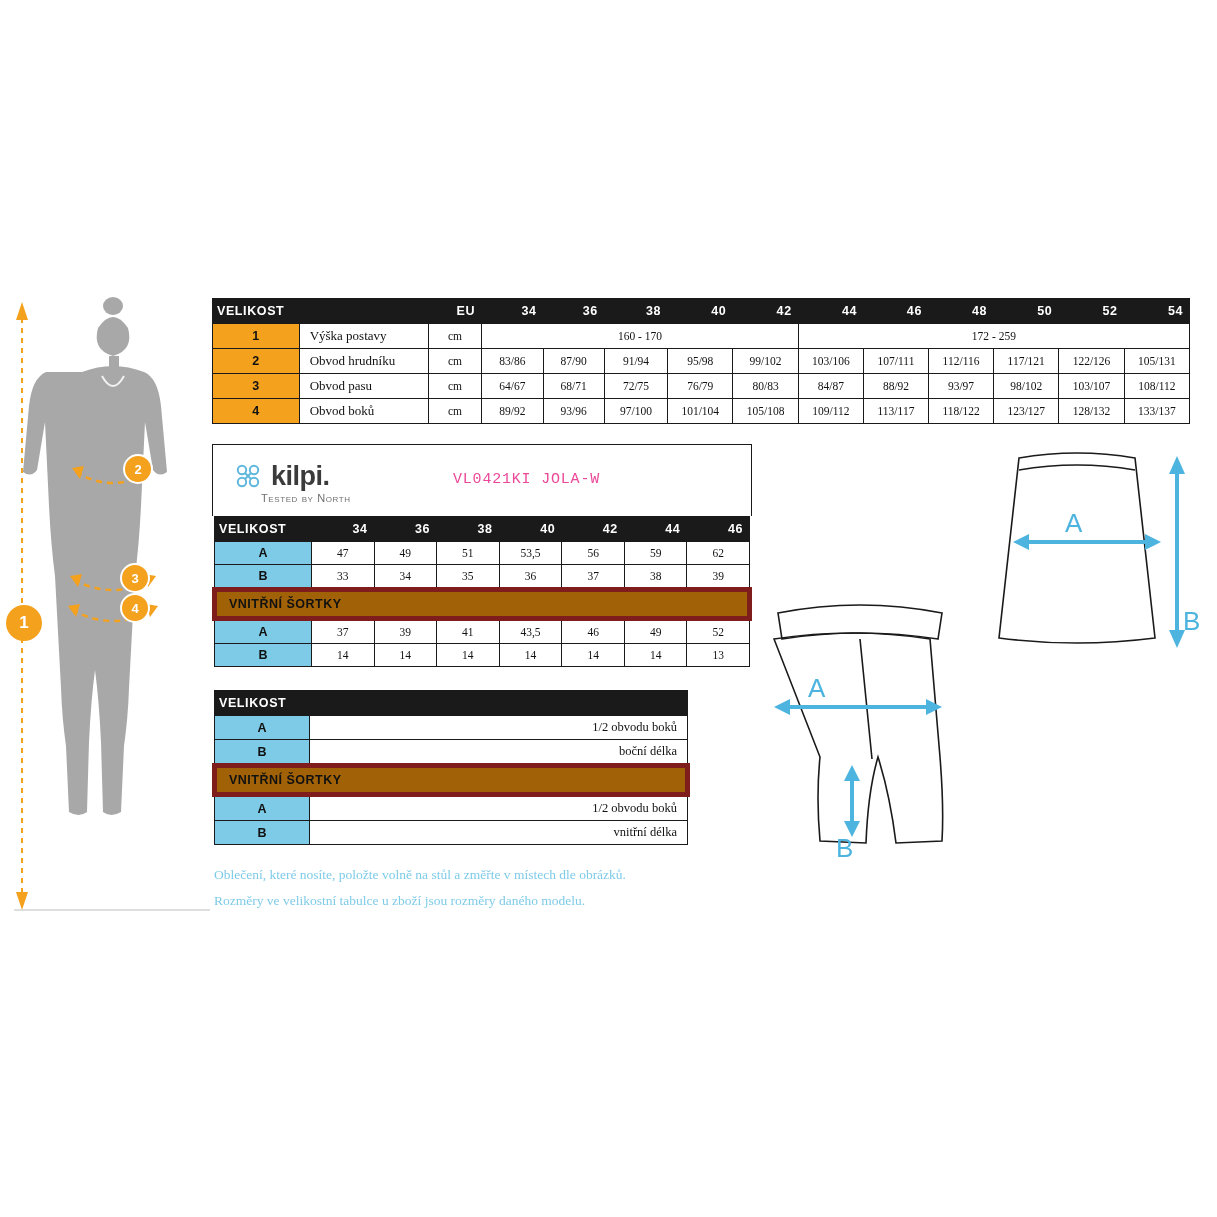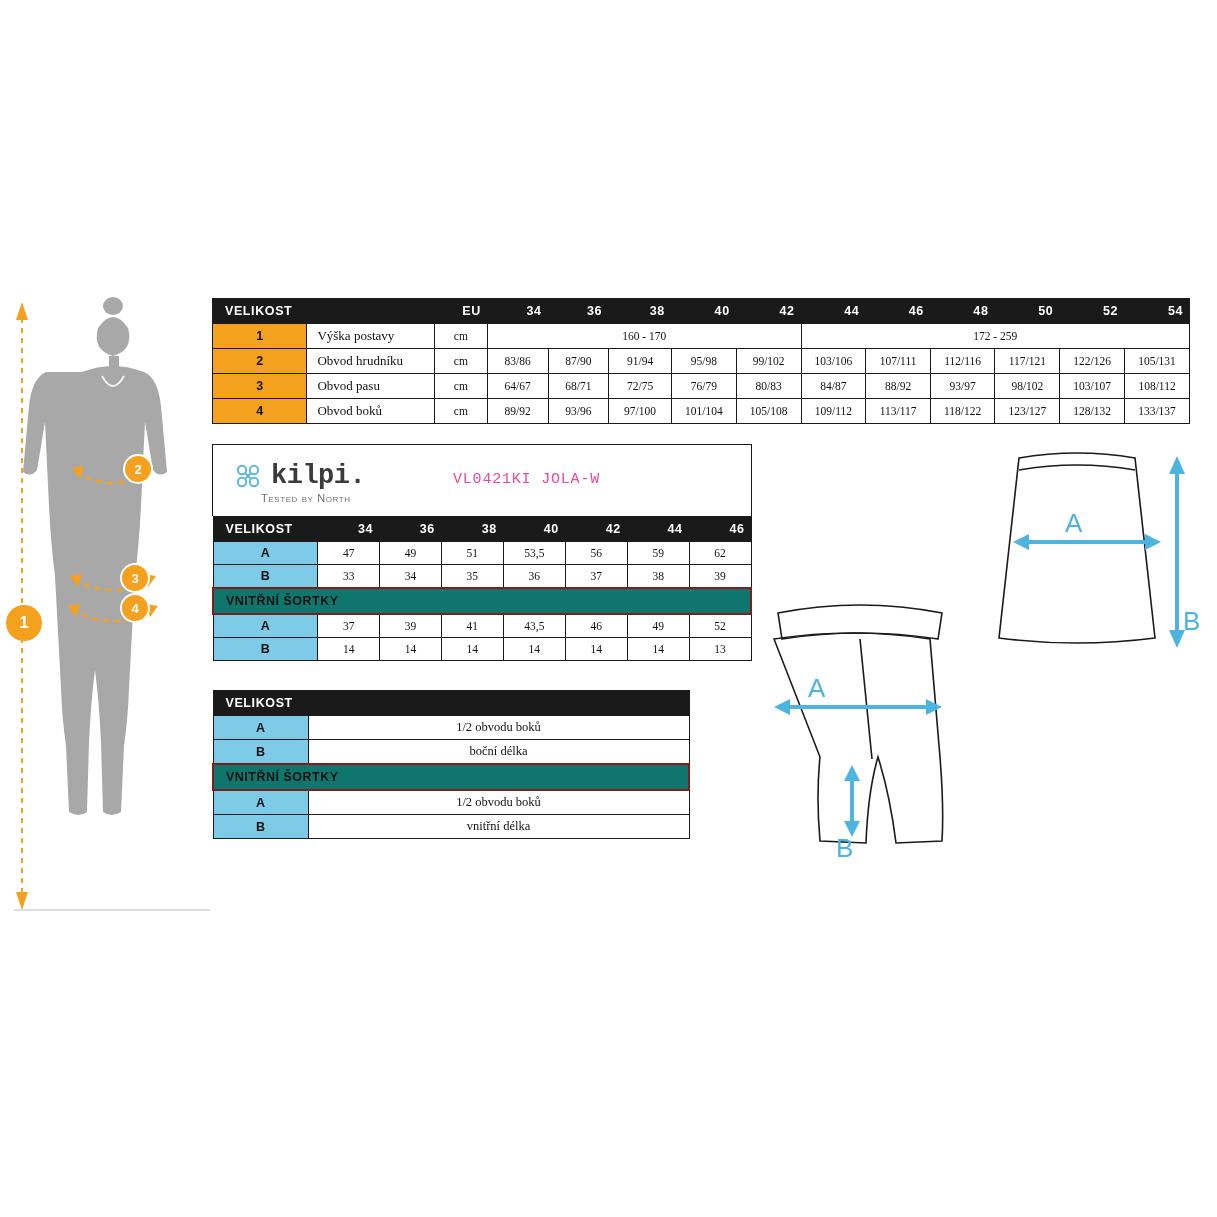--- a/index.html
+++ b/index.html
@@ -13,68 +13,68 @@
   .stage{position:absolute;left:0;top:0;width:1217px;height:1217px;}
 
   
   table{border-collapse:collapse;}
   .tbl{position:absolute;}
   .hdr-row td{
     background:#1a1a1a;color:#ffffff;font-size:12.5px;font-weight:bold;
     letter-spacing:.6px;padding:5px 6px;text-align:right;
     border:1px solid #1a1a1a;
   }
-  .hdr-row td.left{text-align:left;padding-left:12px;}
+  .hdr-row td.left{text-align:left;padding-left:4px;}
   .num-cell{
     border:1px solid #1a1a1a;font-size:11.5px;text-align:center;
     padding:4px 4px;color:#111;background:#fff;font-family:"Liberation Serif",serif;
   }
   .lbl-cell{
     border:1px solid #1a1a1a;font-size:13px;text-align:left;padding:4px 10px;
     color:#111;background:#fff;font-family:"Liberation Serif",serif;
   }
   .idx-cell{
     border:1px solid #1a1a1a;background:#f4a11e;color:#111;font-size:12.5px;
     text-align:center;font-weight:bold;padding:4px 0;
   }
   .blue-cell{
     border:1px solid #1a1a1a;background:#7ecbe8;color:#111;font-size:12.5px;
     text-align:center;font-weight:bold;padding:4px 0;
   }
   .orange-bar td{
-    background:#0f766e;color:#111;font-size:12.5px;font-weight:bold;
-    border:2px solid #7f1d1d;padding:5px 6px;letter-spacing:.5px;
+    background:#a16207;color:#111;font-size:12.5px;font-weight:bold;
+    border:5px solid #7f1d1d;padding:5px 6px;letter-spacing:.5px;
   }
   .orange-bar td.left{text-align:left;padding-left:12px;}
 
   
   .brand-box{
     position:absolute;left:212px;top:444px;width:540px;height:72px;
     border:1px solid #1a1a1a;border-bottom:none;background:#fff;
     box-sizing:border-box;
   }
   .brand-logo{
     position:absolute;left:18px;top:14px;display:flex;align-items:center;gap:6px;
   }
   .brand-name{
-    font-family:Liberation Mono, monospace;font-size:27px;font-weight:bold;
+    font-family:Liberation Sans, sans-serif;font-size:27px;font-weight:bold;
     color:#3b3b3b;letter-spacing:-.5px;
   }
   .brand-sub{
     position:absolute;left:48px;top:47px;font-size:11px;color:#6f6f6f;
     letter-spacing:.6px;font-variant:small-caps;
   }
   .model-code{
     position:absolute;left:240px;top:26px;font-size:15px;color:#ec4899;letter-spacing:.8px;
     font-family:Liberation Mono, monospace;
   }
 
   
   .legend-val{
-    border:1px solid #1a1a1a;font-size:12.5px;text-align:center;padding:4px 10px;
+    border:1px solid #1a1a1a;font-size:12.5px;text-align:right;padding:4px 10px;
     color:#111;background:#fff;font-family:"Liberation Serif",serif;
   }
 
   
   .notes{
     position:absolute;left:214px;top:862px;width:700px;
     color:#7ecbe8;font-size:13.5px;line-height:26px;
     font-family:"Liberation Serif",serif;
   }
 
@@ -313,20 +313,24 @@
       <td class="blue-cell">A</td>
       <td class="legend-val">1/2 obvodu boků</td>
     </tr>
     <tr>
       <td class="blue-cell">B</td>
       <td class="legend-val">vnitřní délka</td>
     </tr>
   </tbody>
     </table>
 
+  <div class="notes">
+    <div>Oblečení, které nosíte, položte volně na stůl a změřte v místech dle obrázků.</div>
+    <div>Rozměry ve velikostní tabulce u zboží jsou rozměry daného modelu.</div>
+  </div>
 
   <div style="position:absolute;left:760px;top:575px;width:220px;height:290px;">
     <svg width="220" height="290" viewBox="0 0 220 290" xmlns="http://www.w3.org/2000/svg">
       <g fill="none" stroke="#1a1a1a" stroke-width="1.6">
         <path d="M18 38 q82 -16 164 0 l-4 26 q-78 -12 -156 0 z"></path>
         <path d="M14 64 q78 -12 156 0 l10 118 q4 50 2 84 l-46 2 q-6 -48 -18 -86 q-10 34 -12 86 l-46 -2 q-4 -44 0 -84 z"></path>
         <path d="M100 64 l12 120"></path>
       </g>
       <g stroke="#4db4e0" stroke-width="4" fill="none">
         <line x1="24" y1="132" x2="172" y2="132"></line>

